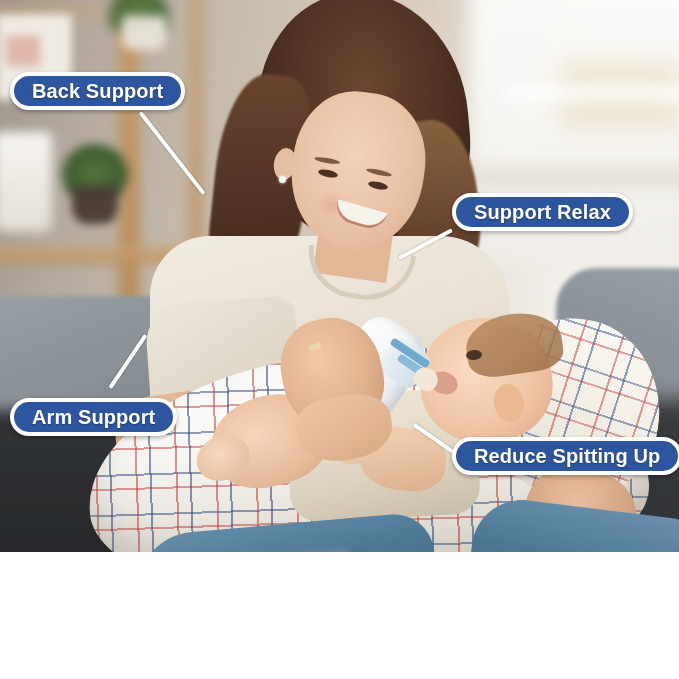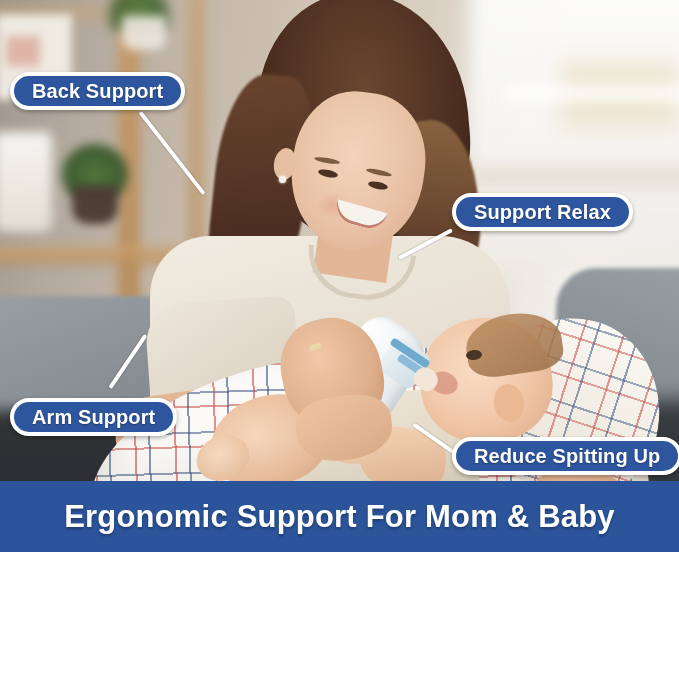--- a/index.html
+++ b/index.html
@@ -721,17 +721,14 @@
 
     <div class="pill back-support">Back Support</div>
 
     <div class="pill shoulder-relax">Support Relax</div>
 
     <div class="pill arm-support">Arm Support</div>
 
     <div class="pill reduce-spitting">Reduce Spitting Up</div>
   </div>
 
-  <div class="banner">
-    <span class="banner-text">Ergonomic Support For Mom &amp; Baby</span>
-  </div>
 
 </div>
 
 </body></html>

